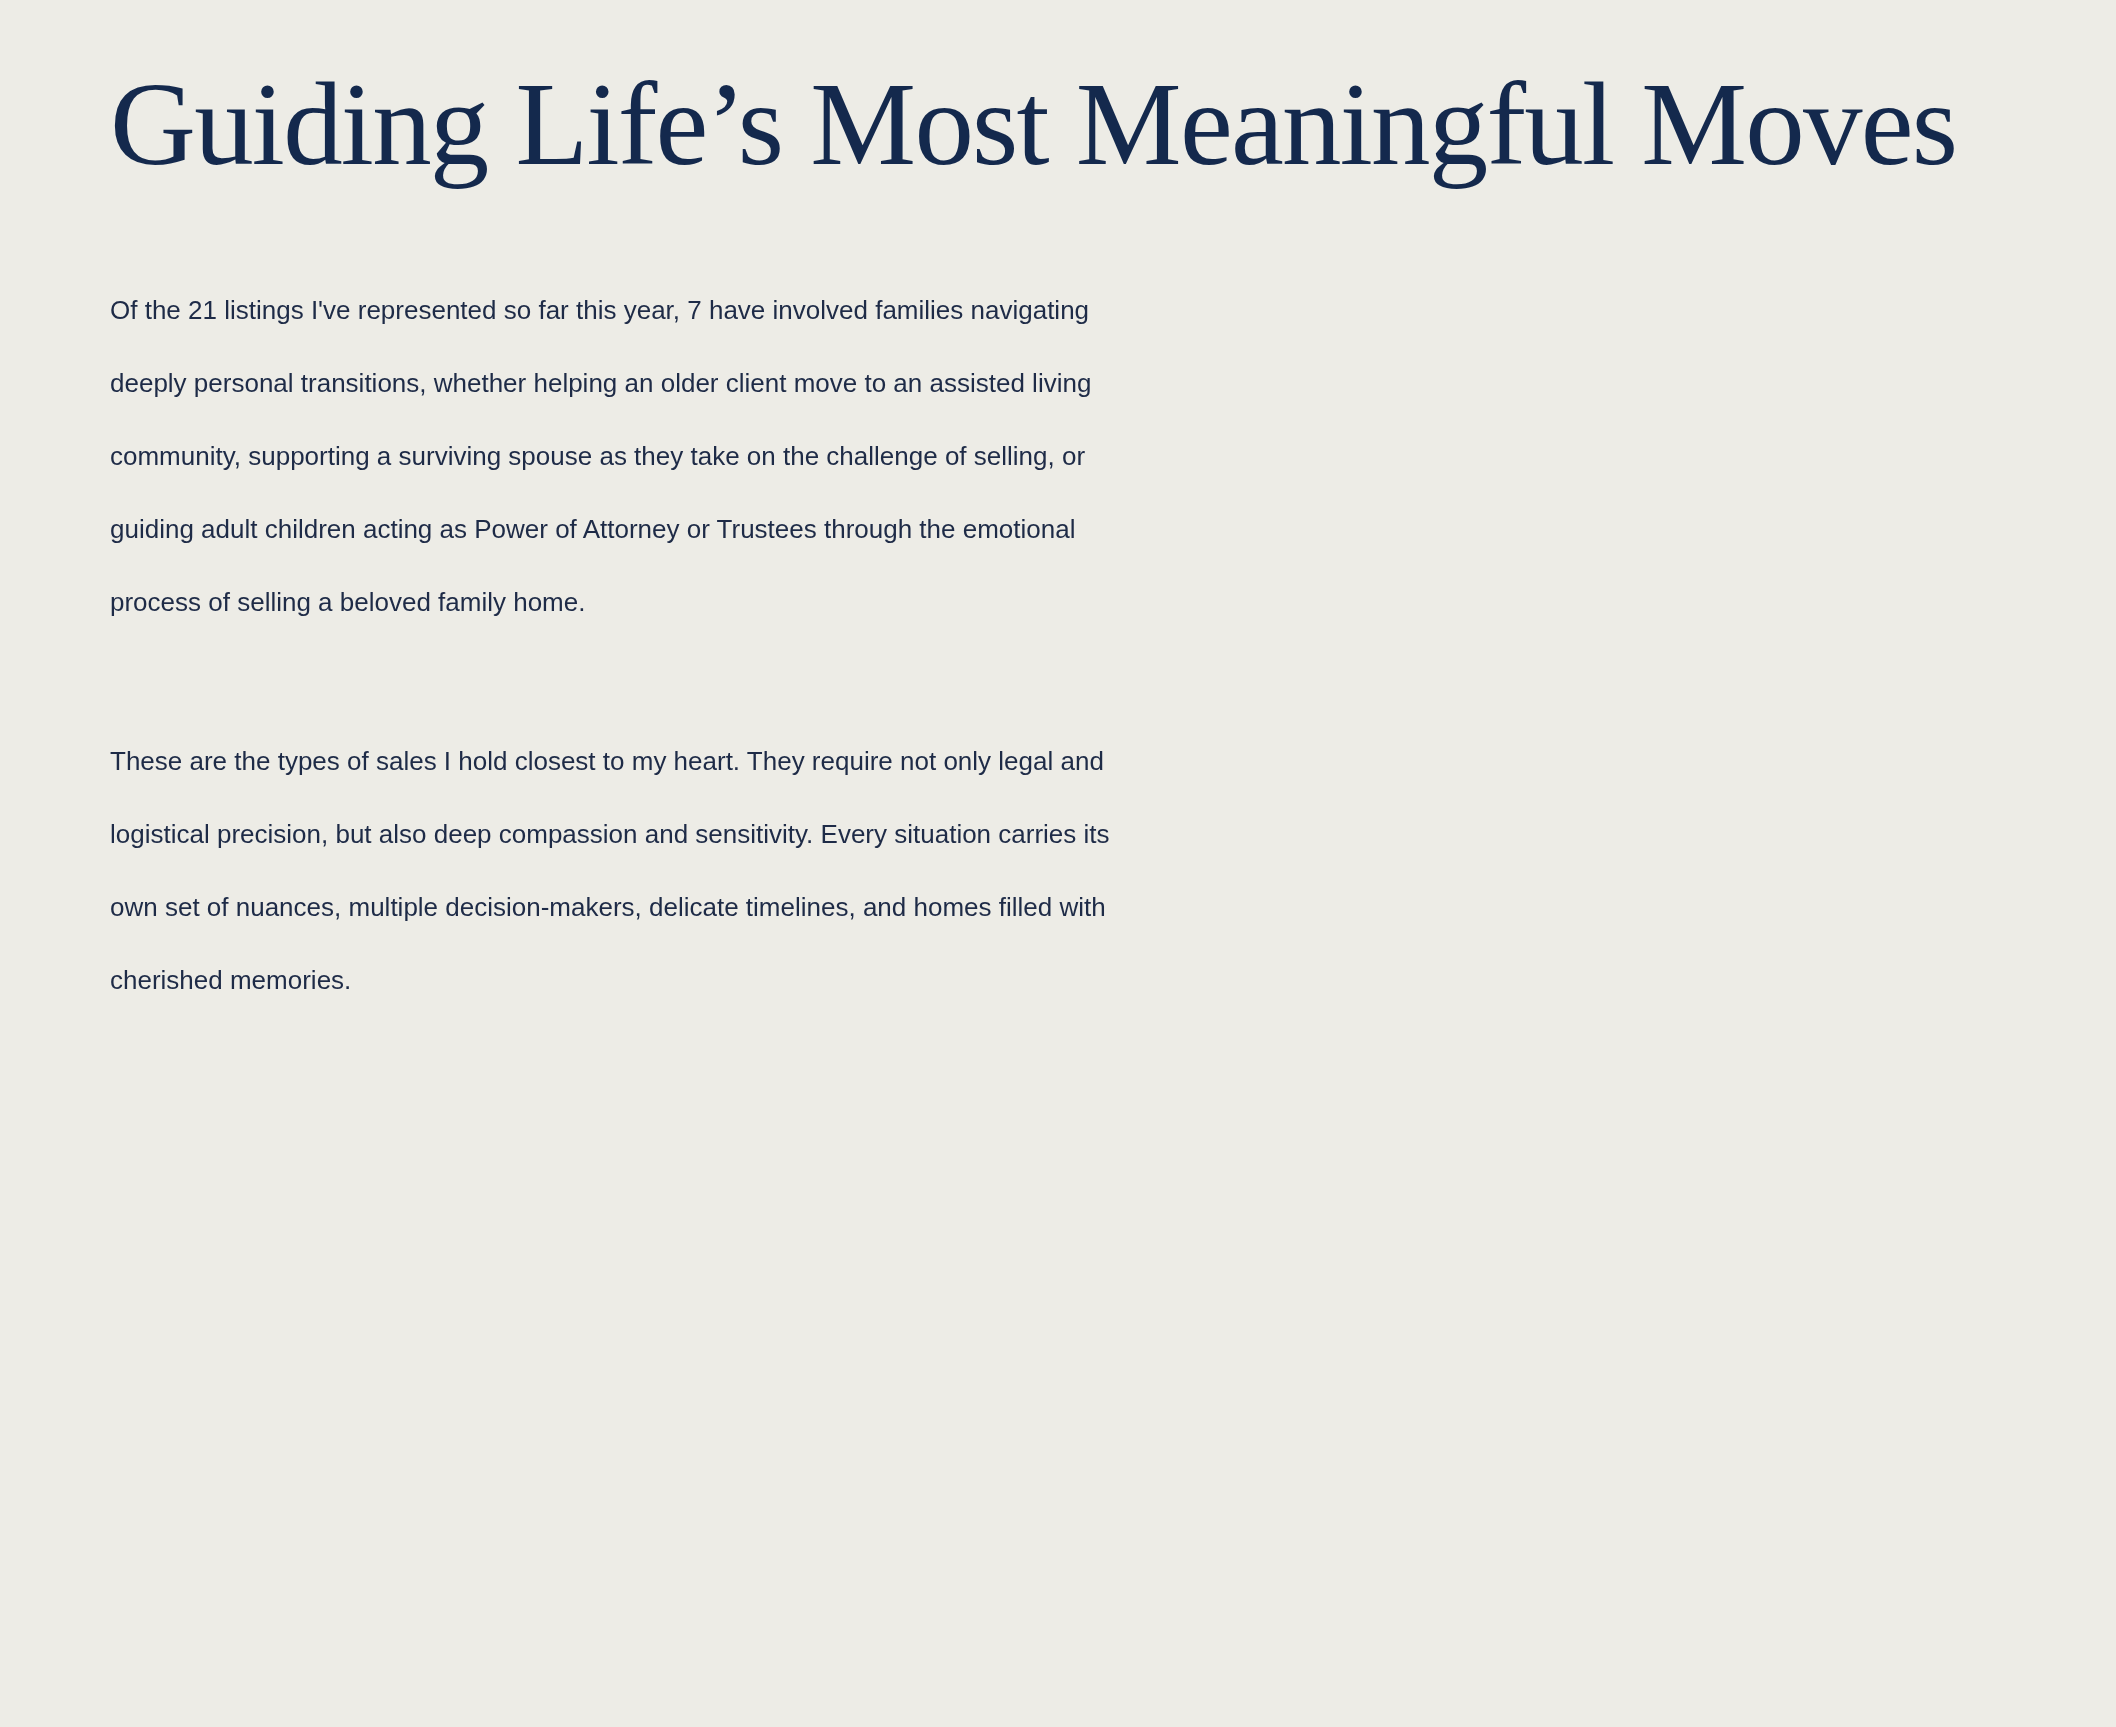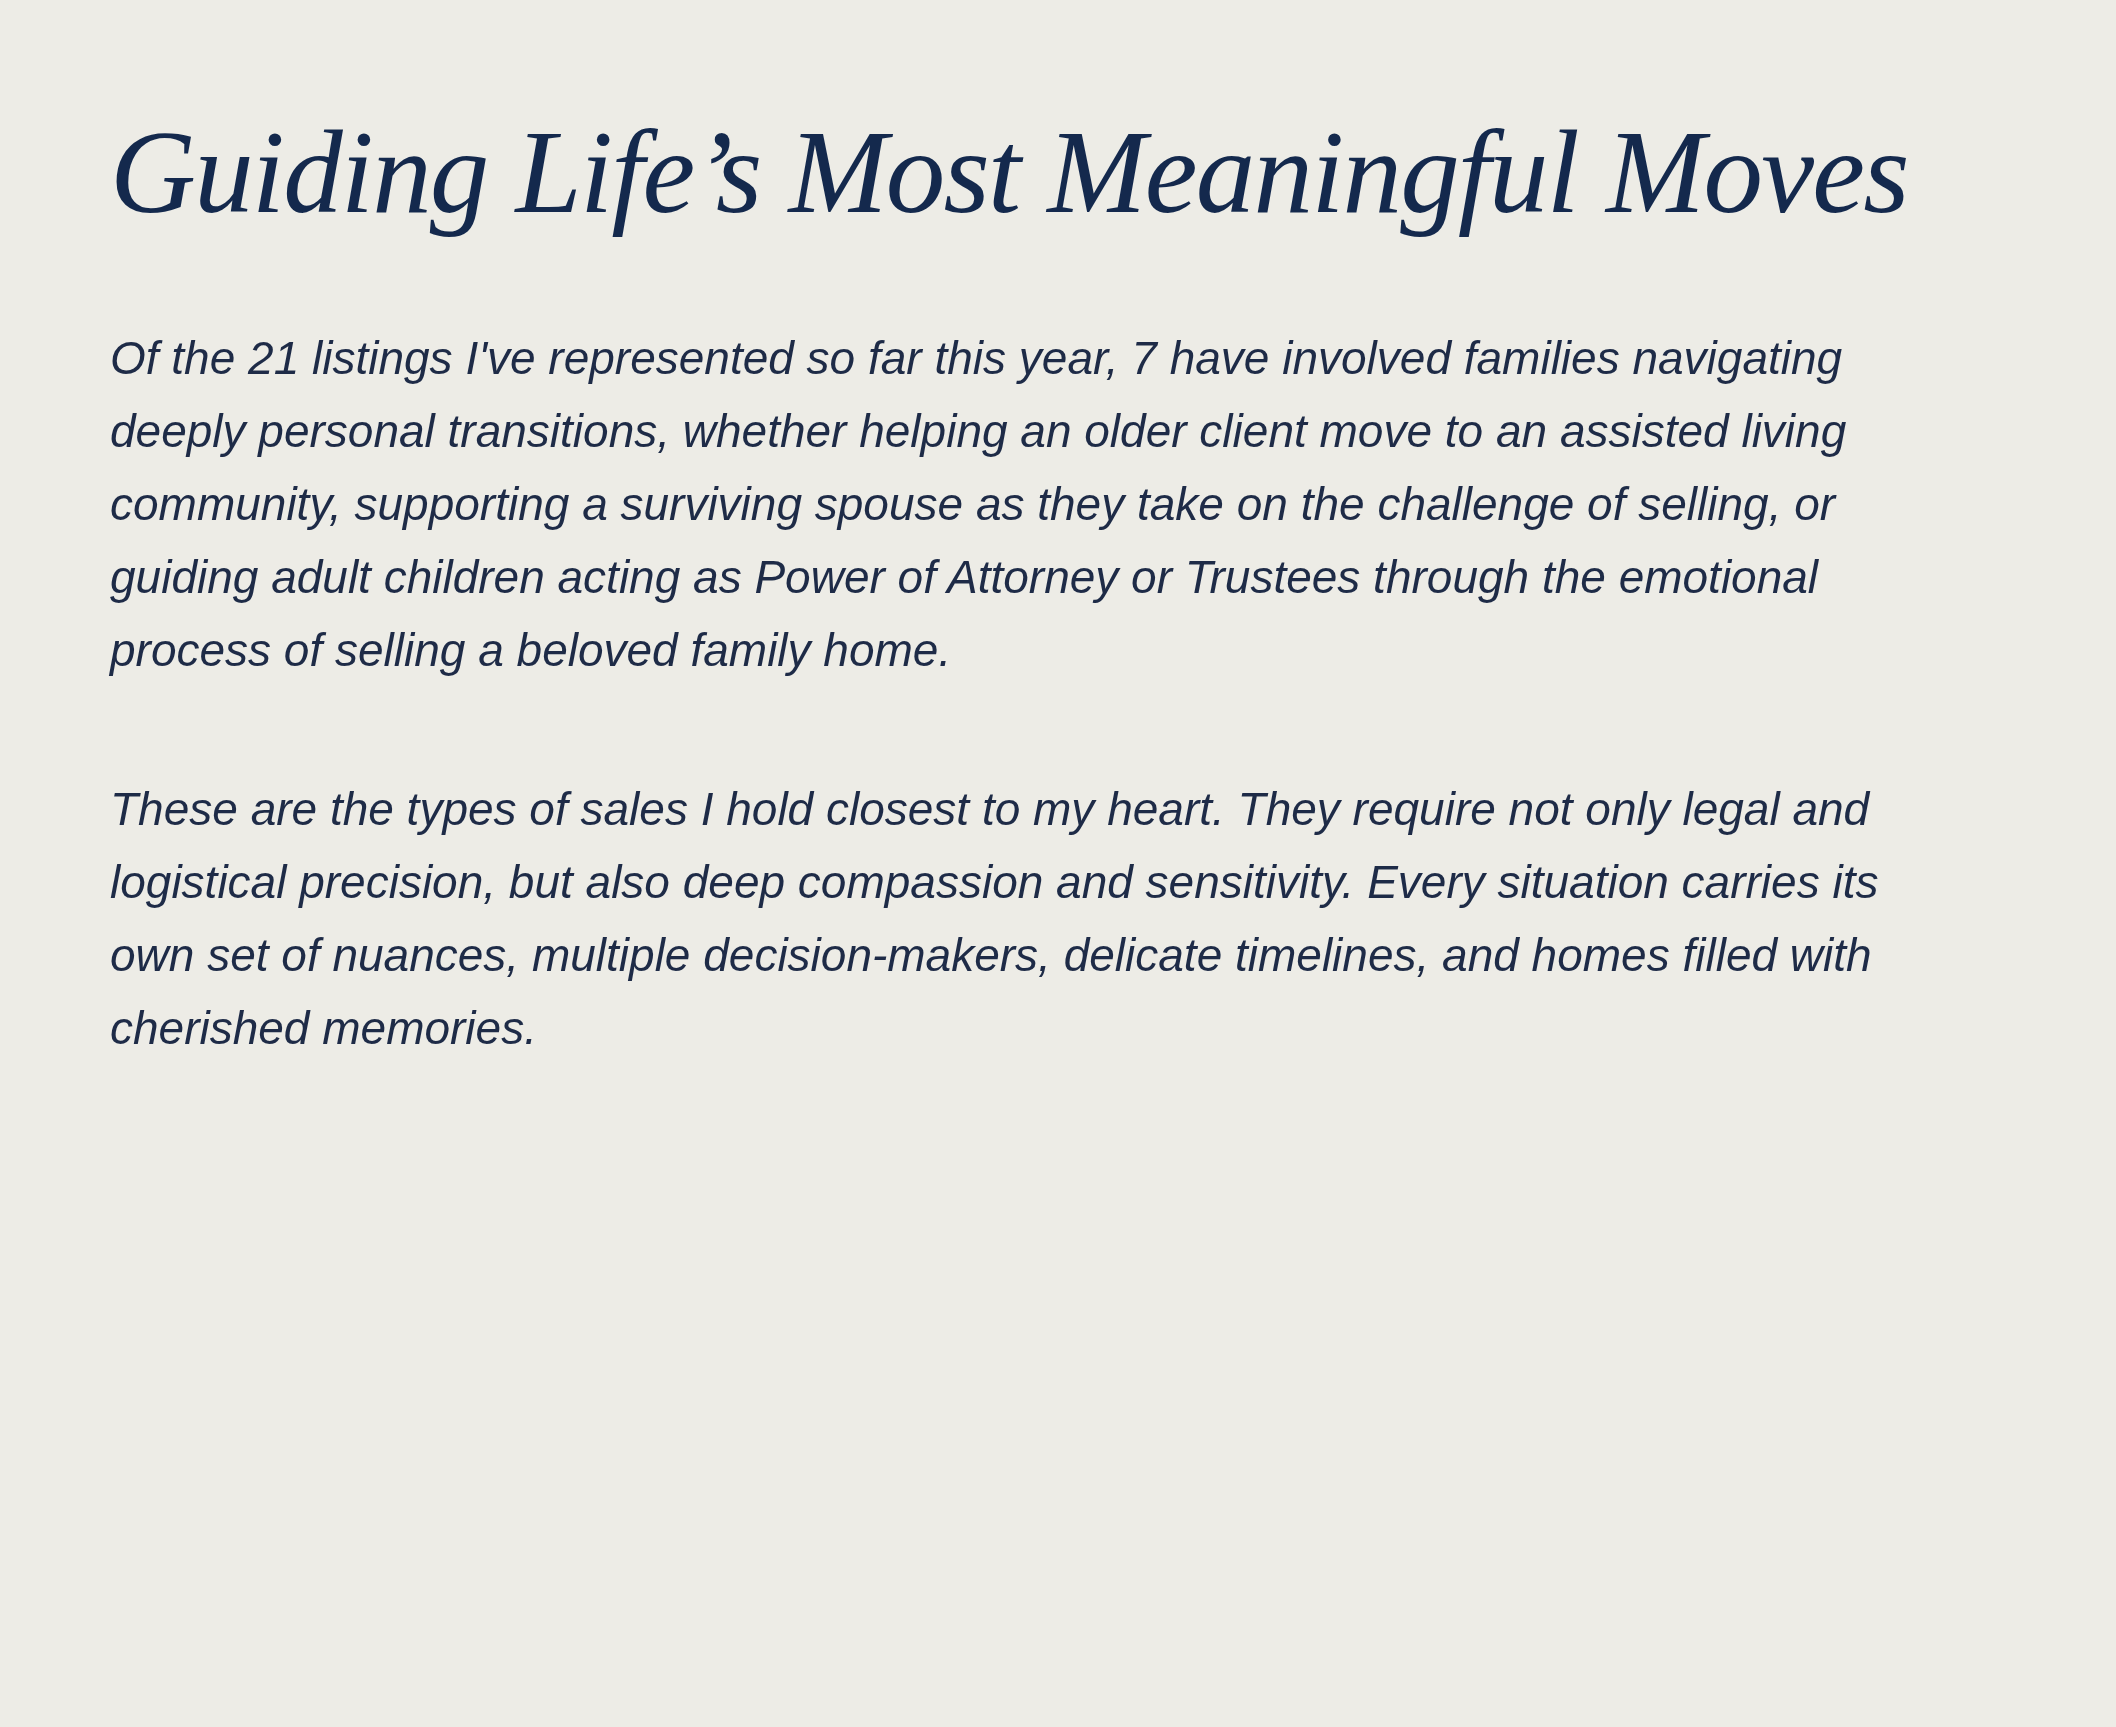--- a/index.html
+++ b/index.html
@@ -7,38 +7,37 @@
     width: 2116px;
     height: 1728px;
     box-sizing: border-box;
     background: #edece6;
     overflow: hidden;
   }
   .page {
     box-sizing: border-box;
     width: 100%;
     height: 100%;
-    padding: 104px 116px 0 110px;
-    font-style: italic;
+    padding: 56px 116px 0 110px;
   }
   h1.title {
     margin: 0 0 81px 0;
     font-family: "Liberation Serif", "DejaVu Serif", serif;
     font-weight: 400;
     font-size: 119px;
     line-height: 1.15;
     letter-spacing: -0.015em;
     color: #14294d;
     white-space: nowrap;
   }
   p.body-para {
     margin: 0 0 86px 0;
     font-family: "Liberation Sans", "DejaVu Sans", sans-serif;
     font-weight: 400;
-    font-size: 46px;
+    font-size: 26px;
     line-height: 73px;
     color: #1e2b47;
     white-space: nowrap;
   }
   p.body-para:last-child { margin-bottom: 0; }
 </style>
 </head>
 <body>
 
 <main class="page">

